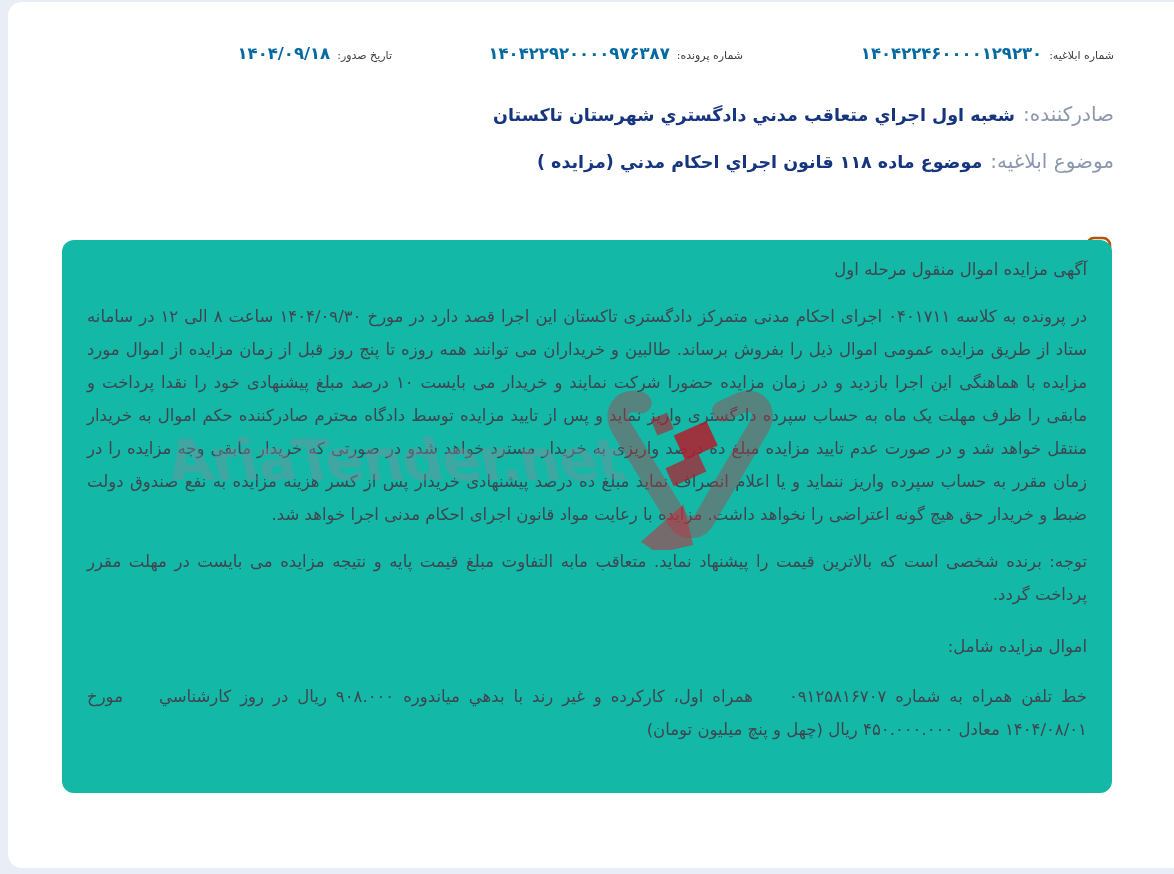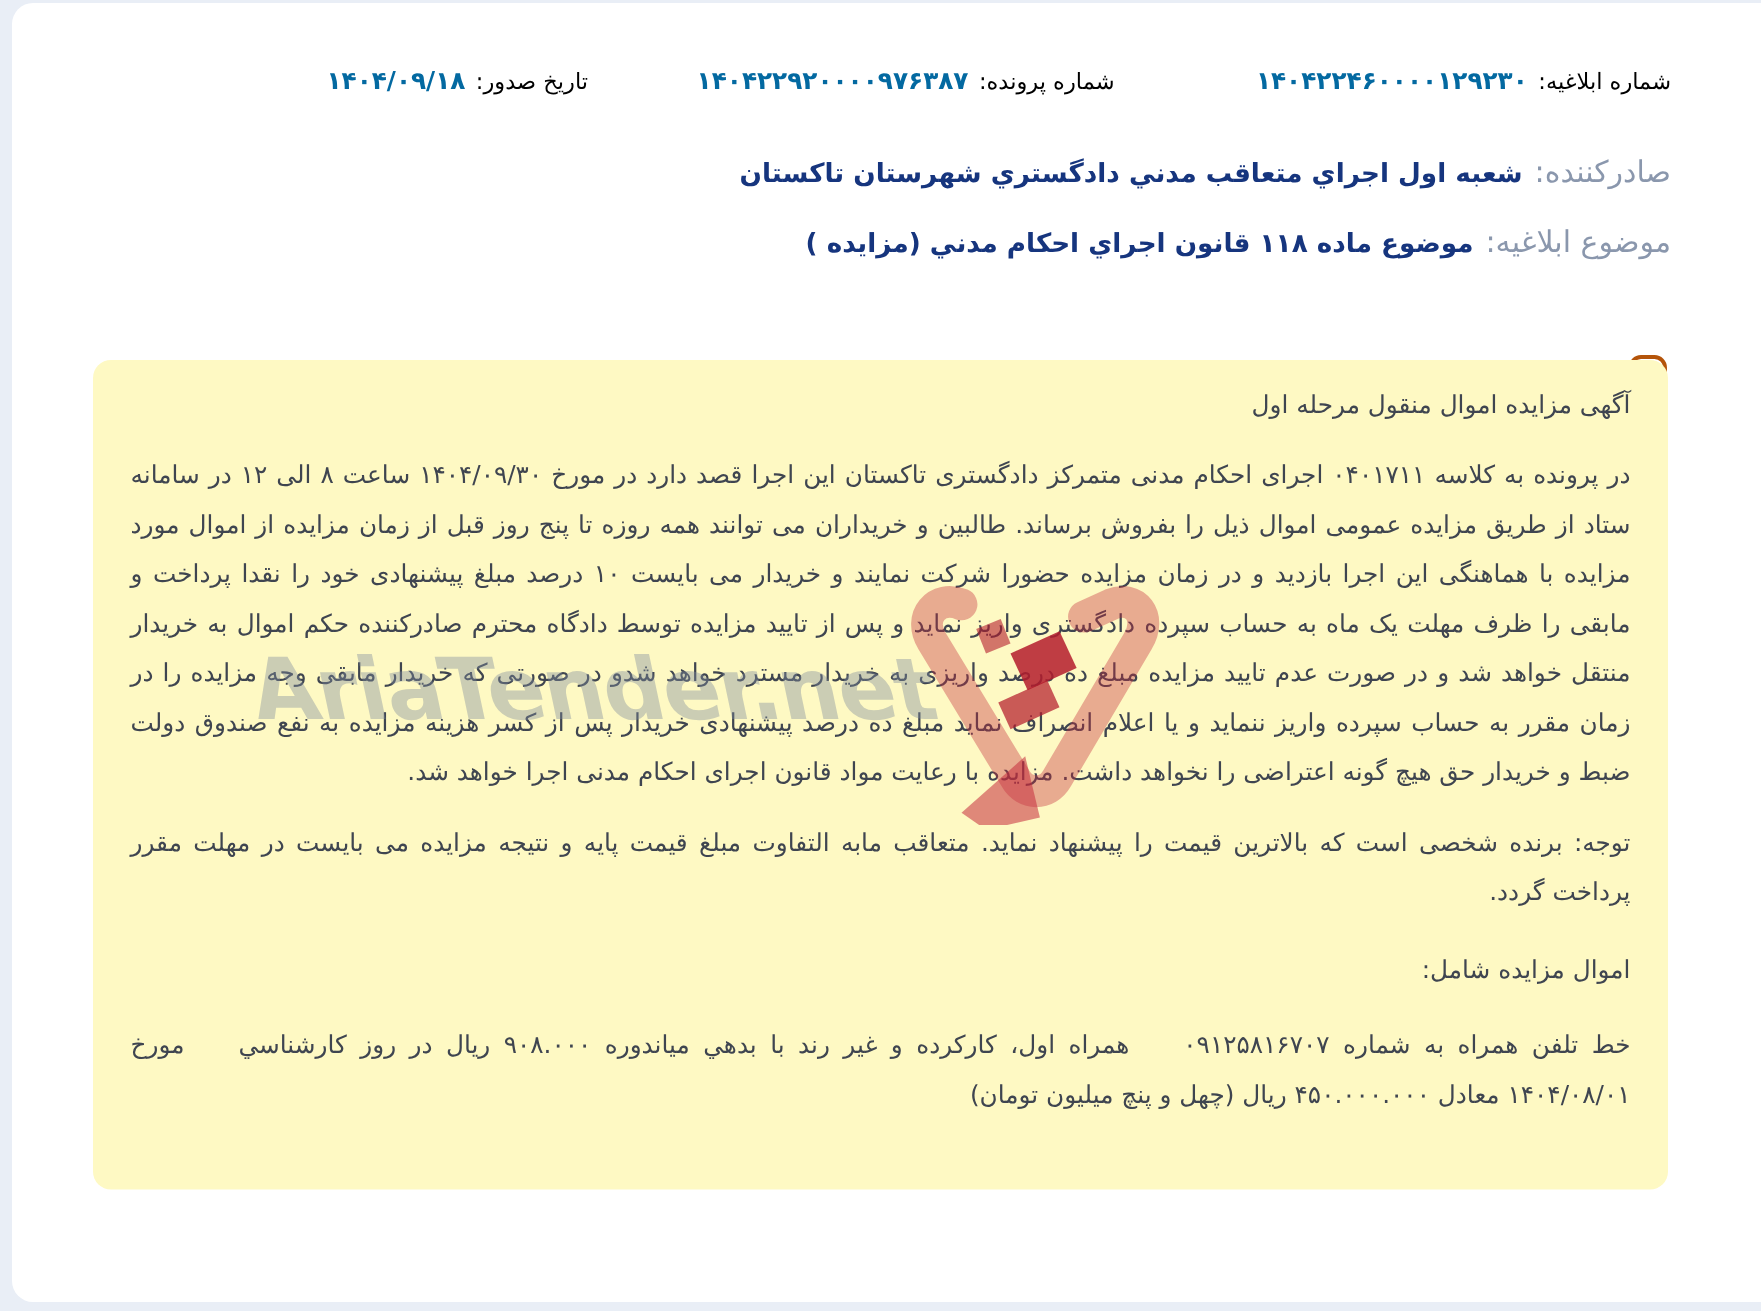--- a/index.html
+++ b/index.html
@@ -16,21 +16,21 @@
     width: 1180px; height: 866px;
     background: #ffffff;
     border-radius: 14px;
   }
 
   .hdr-field {
     position: absolute; top: 44px;
     display: flex; align-items: baseline; gap: 7px;
     direction: rtl; white-space: nowrap;
   }
-  .hdr-label { color: #000000; font-size: 15px; }
+  .hdr-label { color: #404040; font-size: 11px; }
   .hdr-value { color: #0369a1; font-size: 16.5px; font-weight: bold; }
 
   .issuer-row  { position: absolute; top: 102px; right: 60px; }
   .subject-row { position: absolute; top: 149px; right: 60px; }
   .issuer-row, .subject-row {
     display: flex; align-items: baseline; gap: 8px;
     direction: rtl; white-space: nowrap;
   }
   .row-label { color: #8a97ad; font-size: 20px; }
   .row-value { color: #16357e; font-size: 17.5px; font-weight: bold; }
@@ -40,21 +40,21 @@
     display: flex; align-items: center; gap: 9px;
     direction: rtl;
     margin-top: 42px;
   }
   .metn-label { color: #b4540a; font-size: 18px; font-weight: bold; }
   .metn-icon svg { display: block; }
 
   .notice-box {
     position: absolute; top: 240px; left: 62px;
     width: 1050px; height: 553px;
-    background: #fef9c3;
+    background: #14b8a6;
     border-radius: 12px;
     padding: 13px 25px 0 25px;
     overflow: hidden;
     direction: rtl;
   }
   .notice-box p {
     color: #3f4550;
     font-size: 16.5px;
     line-height: 33px;
     text-align: justify;

